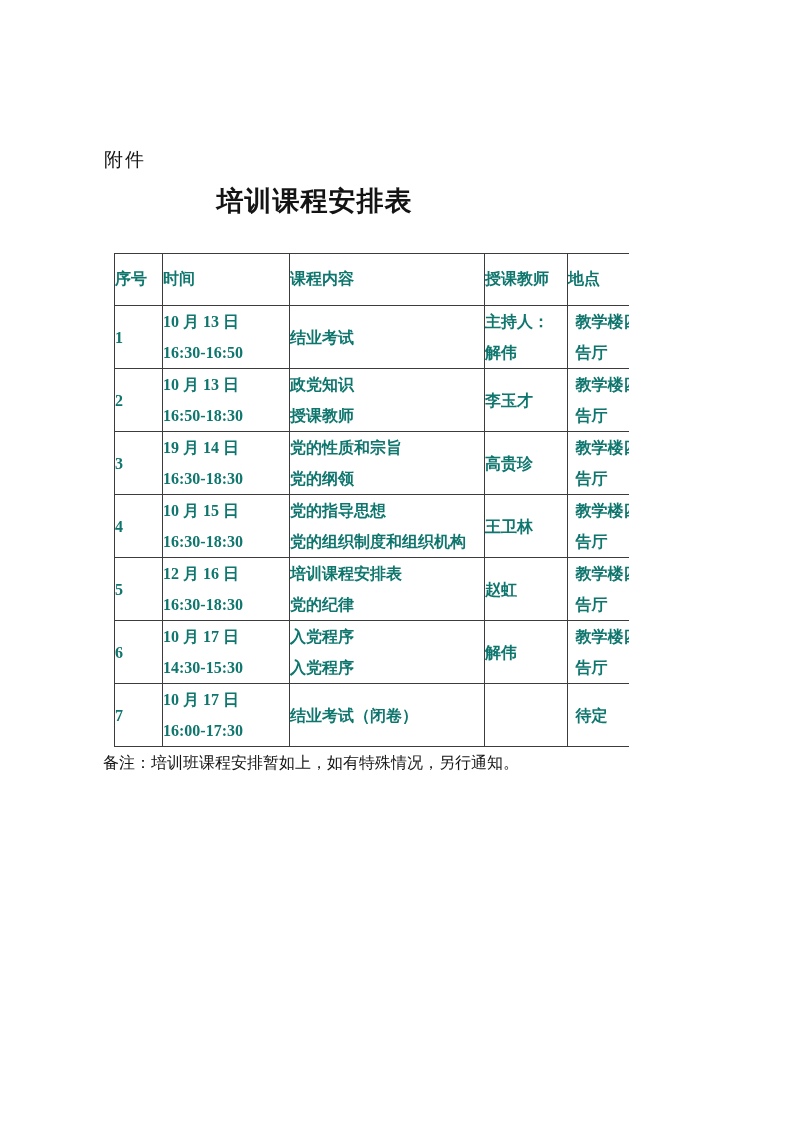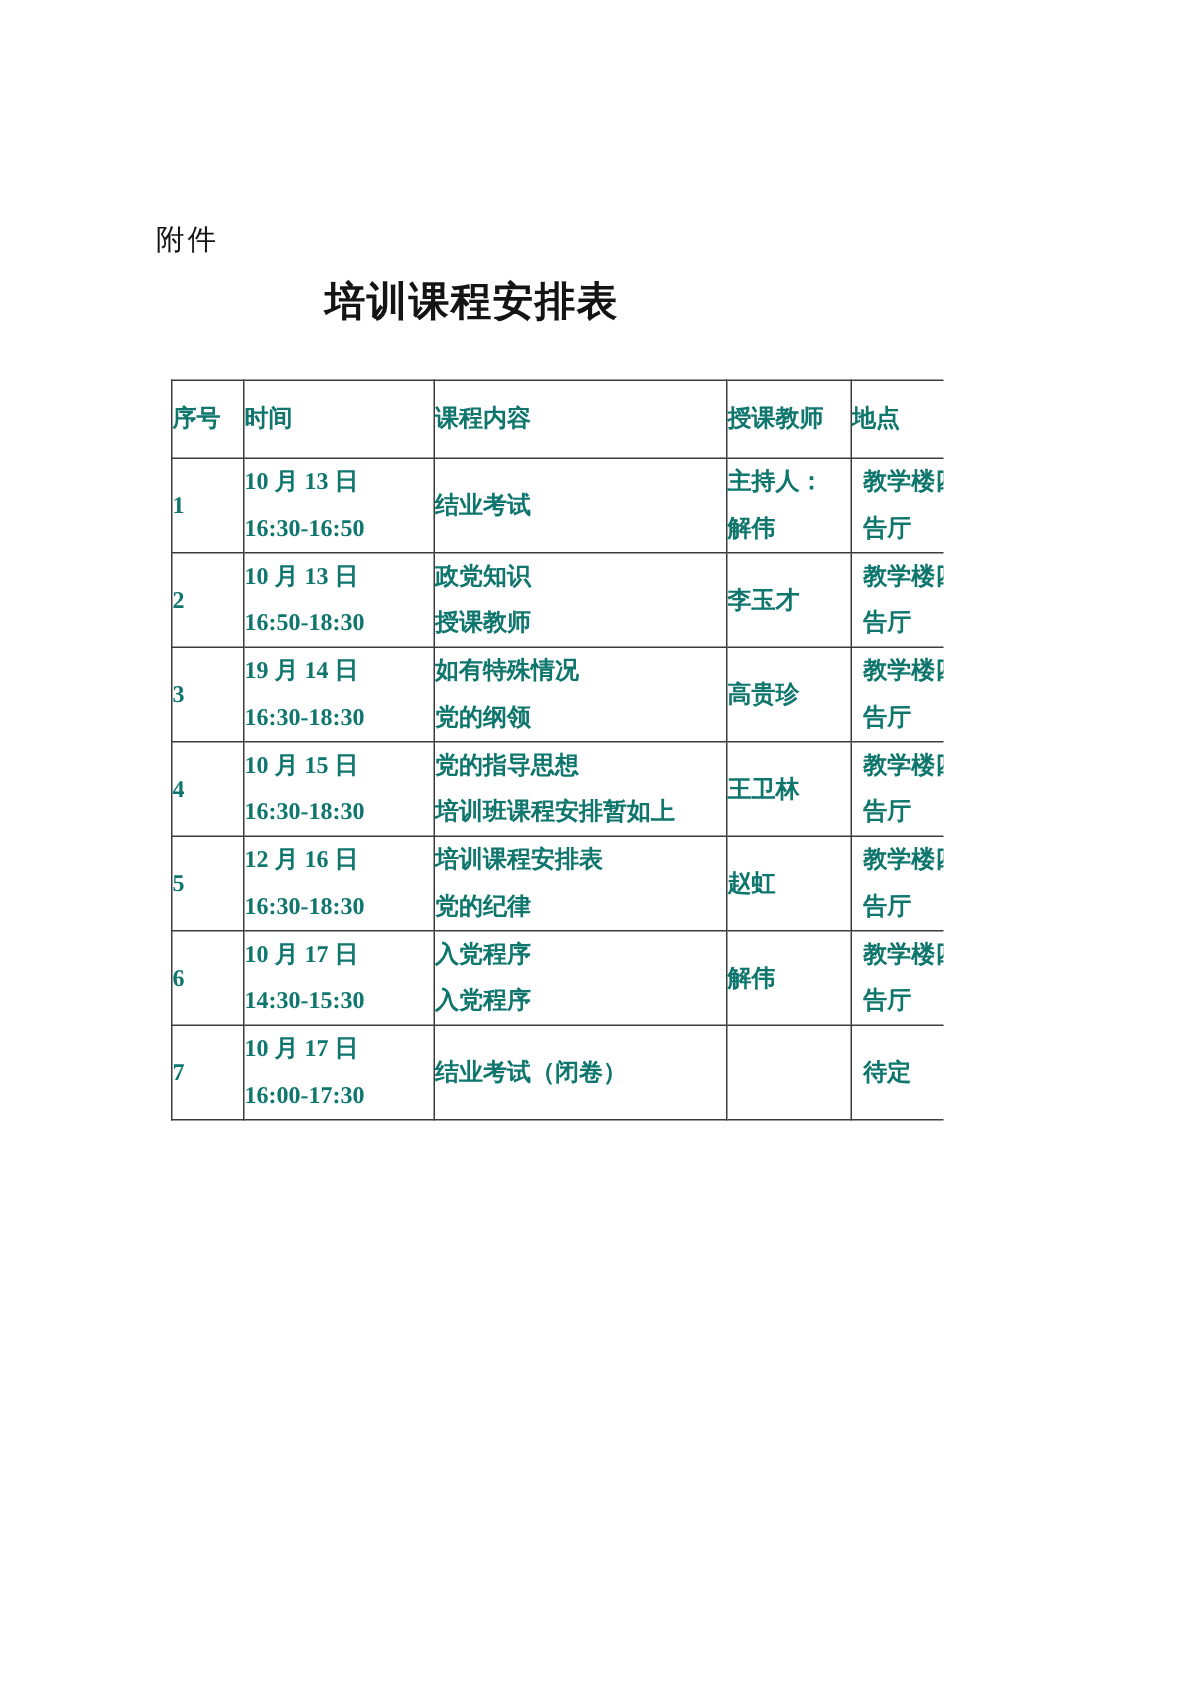--- a/index.html
+++ b/index.html
@@ -142,41 +142,41 @@
         </tr>
         <tr>
           <td class="no">
             <div class="line">3</div>
           </td>
           <td class="time">
             <div class="line">19 月 14 日</div>
             <div class="line">16:30-18:30</div>
           </td>
           <td class="content">
-            <div class="line">如有特殊情况</div>
+            <div class="line">党的性质和宗旨</div>
             <div class="line">党的纲领</div>
           </td>
           <td class="teacher">
             <div class="line">高贵珍</div>
           </td>
           <td class="location">
             <div class="line">教学楼四楼报告厅</div>
           </td>
         </tr>
         <tr>
           <td class="no">
             <div class="line">4</div>
           </td>
           <td class="time">
             <div class="line">10 月 15 日</div>
             <div class="line">16:30-18:30</div>
           </td>
           <td class="content">
             <div class="line">党的指导思想</div>
-            <div class="line">培训班课程安排暂如上</div>
+            <div class="line">党的组织制度和组织机构</div>
           </td>
           <td class="teacher">
             <div class="line">王卫林</div>
           </td>
           <td class="location">
             <div class="line">教学楼四楼报告厅</div>
           </td>
         </tr>
         <tr>
           <td class="no">
@@ -228,14 +228,15 @@
             <div class="line">结业考试（闭卷）</div>
           </td>
           <td class="teacher"></td>
           <td class="location">
             <div class="line">待定</div>
           </td>
         </tr>
       </tbody>
   </table>
 
+  <div class="note">备注：培训班课程安排暂如上，如有特殊情况，另行通知。</div>
 
 </div>
 
 </body></html>

